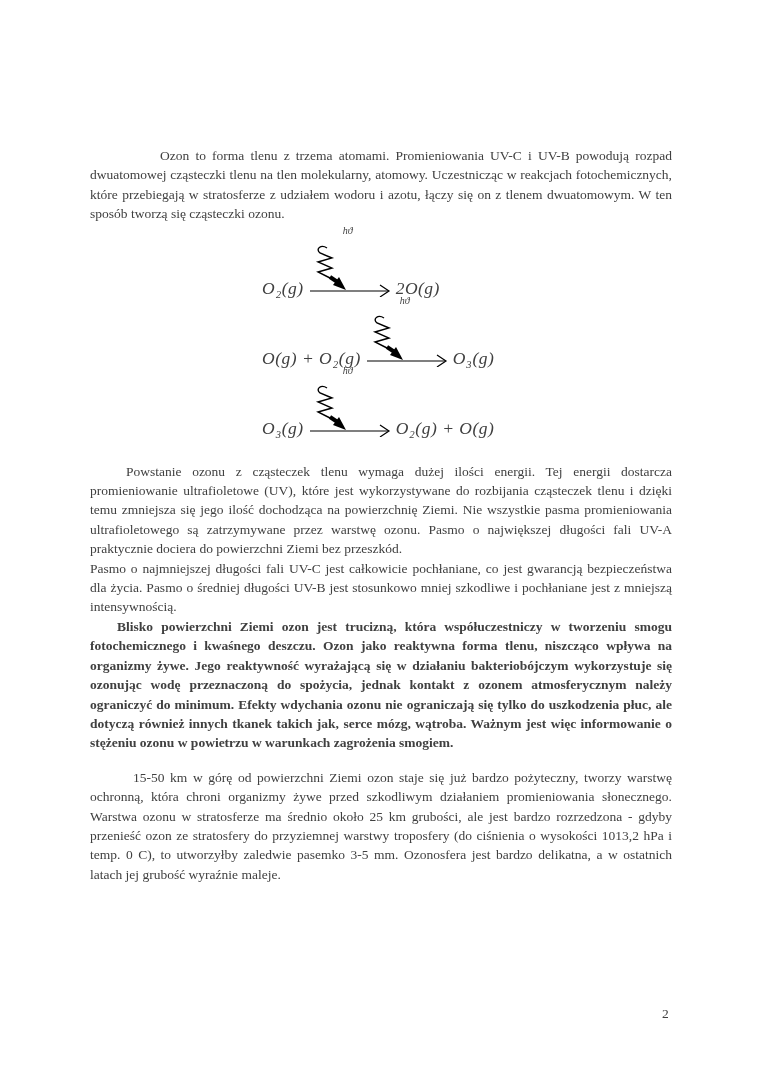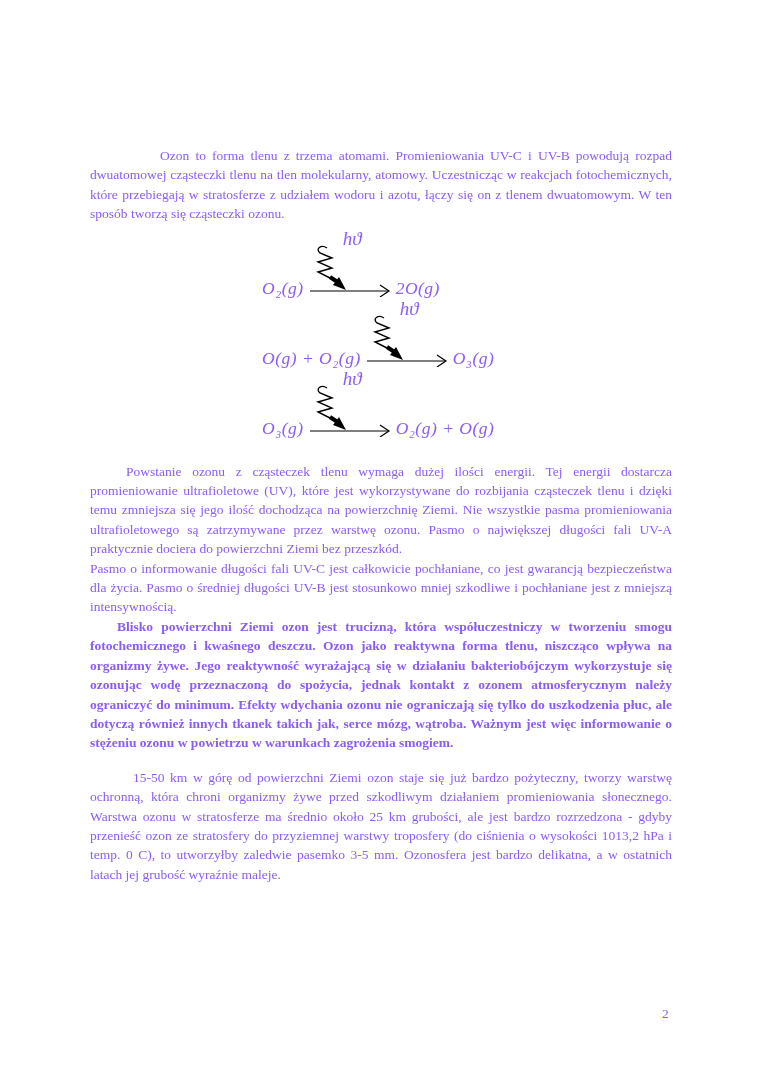--- a/index.html
+++ b/index.html
@@ -3,21 +3,21 @@
 <meta charset="utf-8">
 <style>
   * { margin: 0; padding: 0; box-sizing: border-box; }
   html, body { background: #e8e8e8; }
   .page {
     position: relative;
     width: 760px;
     height: 1075px;
     background: #ffffff;
     font-family: "Liberation Serif", "DejaVu Serif", serif;
-    color: #8b5cf6;
+    color: #404040;
     overflow: hidden;
   }
   .content {
     position: absolute;
     left: 90px;
     top: 146px;
     width: 582px;
     font-size: 13.5px;
     line-height: 19.4px;
     text-align: justify;
@@ -50,22 +50,22 @@
     width: 82px;
     height: 16px;
     margin: 0 5px;
     flex: 0 0 auto;
   }
   .rxn svg.arrow { position: absolute; left: 0; bottom: 0; display: block; }
   .squig { position: absolute; left: 0px; bottom: 5px; line-height: 0; }
   .hv {
     position: absolute;
     left: 34px;
-    bottom: 48px;
-    font-size: 19px;
+    bottom: 56px;
+    font-size: 10px;
     font-style: italic;
     letter-spacing: 0;
     margin-top: 44px;
   }
   .page-number {
     position: absolute;
     left: 662px;
     top: 1006px;
     font-size: 13.5px;
   }
@@ -135,21 +135,21 @@
           </svg>
         </span>
         <span class="math">O₂(g) + O(g)</span>
       </div>
 
     </div>
 
     <p class="para indent-md" style="margin-top:18px;">Powstanie ozonu z cząsteczek tlenu wymaga dużej ilości energii. Tej energii dostarcza promieniowanie ultrafioletowe (UV), które jest wykorzystywane do rozbijania cząsteczek tlenu i dzięki temu zmniejsza się jego ilość dochodząca na powierzchnię Ziemi. Nie wszystkie pasma promieniowania ultrafioletowego są zatrzymywane przez warstwę ozonu. Pasmo o największej długości fali UV-A praktycznie dociera do powierzchni Ziemi bez przeszkód.</p>
 
 
-    <p class="para">Pasmo o informowanie długości fali UV-C jest całkowicie pochłaniane, co jest gwarancją bezpieczeństwa dla życia. Pasmo o średniej długości UV-B jest stosunkowo mniej szkodliwe i pochłaniane jest z mniejszą intensywnością.</p>
+    <p class="para">Pasmo o najmniejszej długości fali UV-C jest całkowicie pochłaniane, co jest gwarancją bezpieczeństwa dla życia. Pasmo o średniej długości UV-B jest stosunkowo mniej szkodliwe i pochłaniane jest z mniejszą intensywnością.</p>
 
     <p class="para indent-sm">Blisko powierzchni Ziemi ozon jest trucizną, która współuczestniczy w tworzeniu smogu fotochemicznego i kwaśnego deszczu. Ozon jako reaktywna forma tlenu, niszcząco wpływa na organizmy żywe. Jego reaktywność wyrażającą się w działaniu bakteriobójczym wykorzystuje się ozonując wodę przeznaczoną do spożycia, jednak kontakt z ozonem atmosferycznym należy ograniczyć do minimum. Efekty wdychania ozonu nie ograniczają się tylko do uszkodzenia płuc, ale dotyczą również innych tkanek takich jak, serce mózg, wątroba. Ważnym jest więc informowanie o stężeniu ozonu w powietrzu w warunkach zagrożenia smogiem.</p>
 
     <p class="para indent-p6">15-50 km w górę od powierzchni Ziemi ozon staje się już bardzo pożyteczny, tworzy warstwę ochronną, która chroni organizmy żywe przed szkodliwym działaniem promieniowania słonecznego. Warstwa ozonu w stratosferze ma średnio około 25 km grubości, ale jest bardzo rozrzedzona - gdyby przenieść ozon ze stratosfery do przyziemnej warstwy troposfery (do ciśnienia o wysokości 1013,2 hPa i temp. 0 C), to utworzyłby zaledwie pasemko 3-5 mm. Ozonosfera jest bardzo delikatna, a w ostatnich latach jej grubość wyraźnie maleje.</p>
 
   </div>
 
   <div class="page-number">2</div>
 </div>
 

